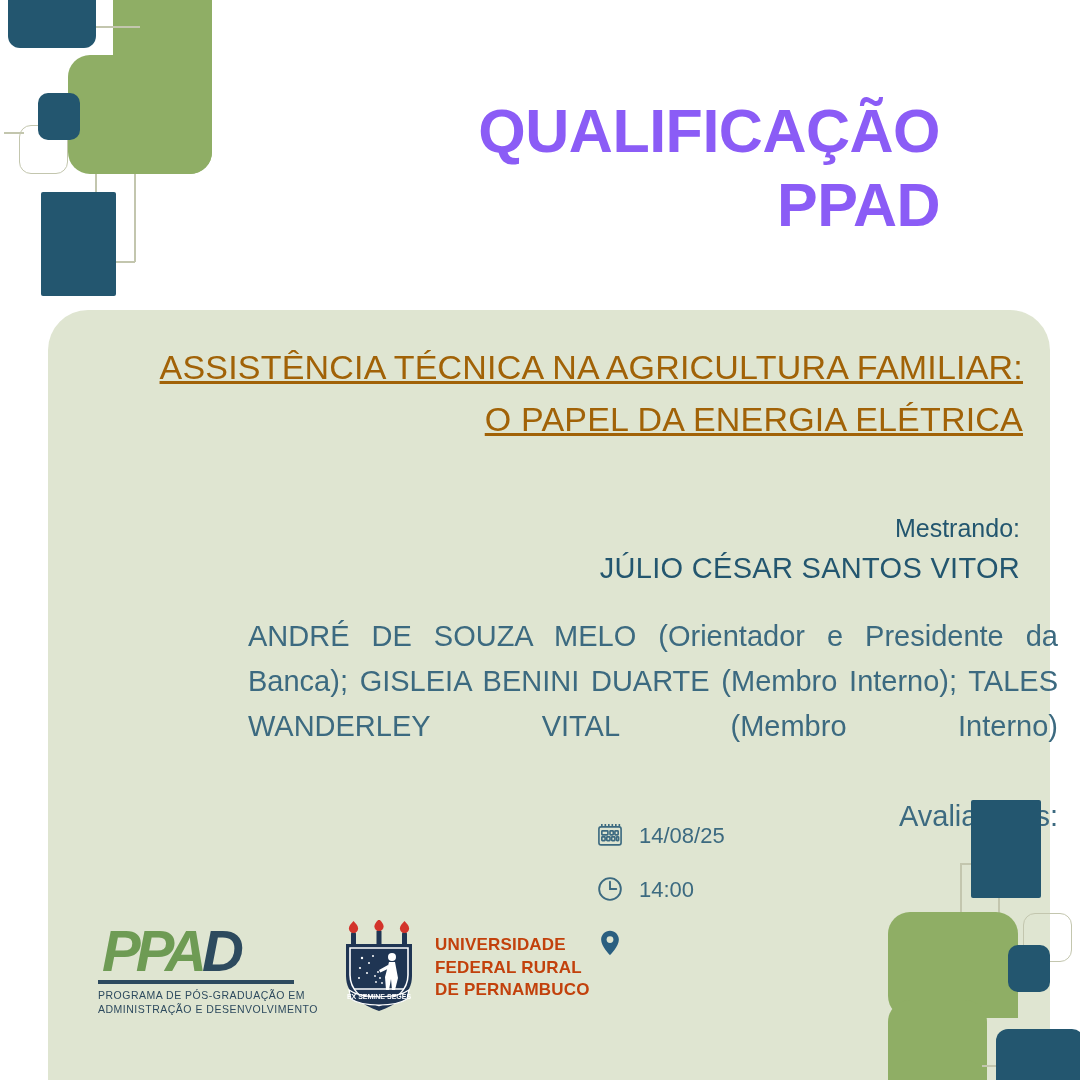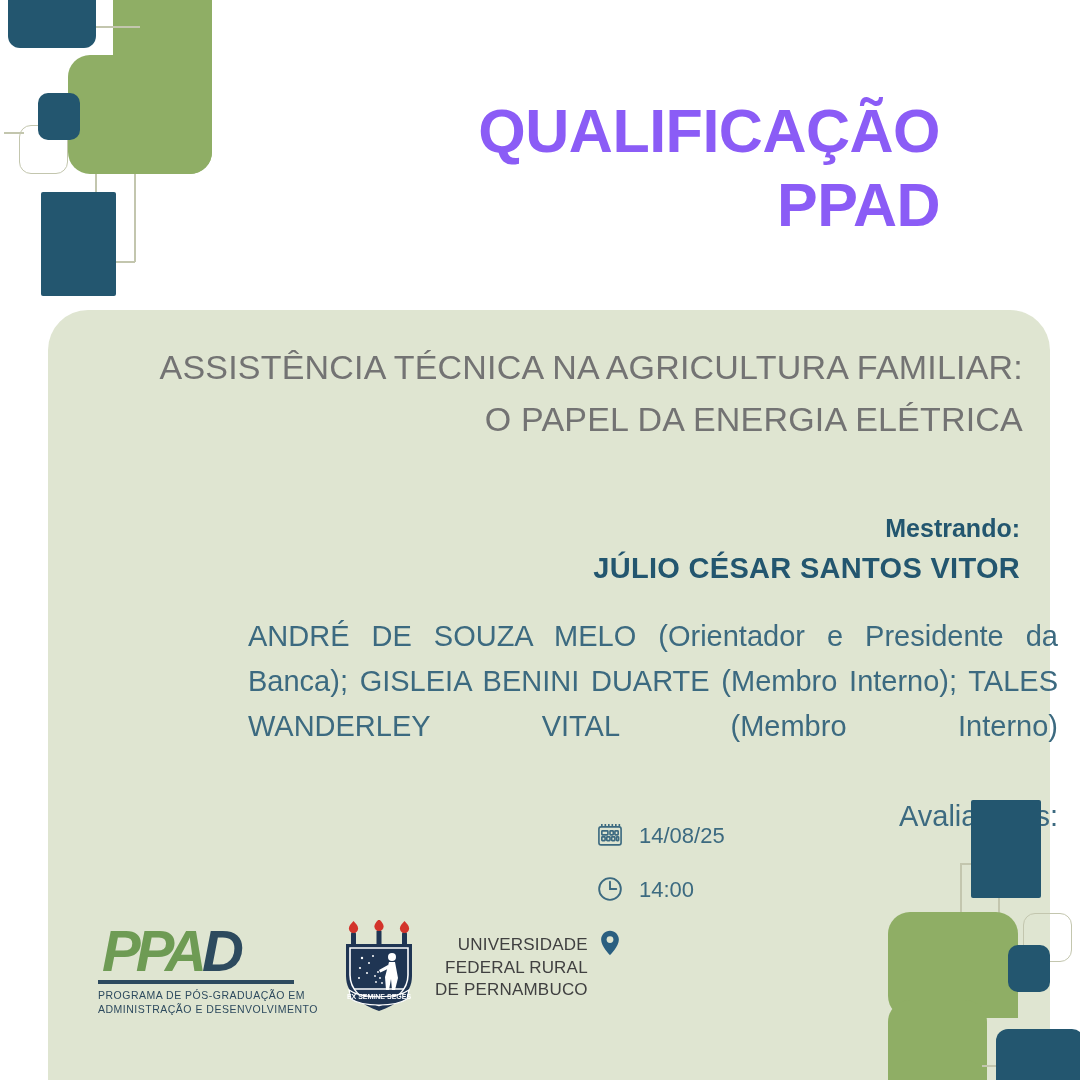--- a/index.html
+++ b/index.html
@@ -75,34 +75,35 @@
 
   
   .panel-inner { position: absolute; inset: 0; }
 
   #thesis-title {
     position: absolute;
     left: 100px;
     top: 32px;
     width: 875px;
     text-align: right;
-    color: #737373;
+    color: #a16207;
     font-size: 34px;
     line-height: 1.52;
     letter-spacing: 0.2px;
+    text-decoration: underline;
   }
 
   #mestrando-block {
     position: absolute;
     right: 30px;
     top: 200px;
     width: 800px;
     text-align: right;
     color: #23566F;
-    font-weight: bold;
+    font-weight: normal;
   }
   #mestrando-label { font-size: 25px; line-height: 1.5; }
   #mestrando-name  { font-size: 29px; line-height: 1.42; letter-spacing: 0.3px; }
 
   #avaliadores-block {
     position: absolute;
     left: 200px;
     top: 300px;
     width: 810px;
     color: #3C6A80;
@@ -165,26 +166,25 @@
     color: #2D4A5E;
     font-size: 10.5px;
     letter-spacing: 0.5px;
     line-height: 1.35;
     white-space: nowrap;
     text-align: center;
   }
 
   #ufrpe-logo { display: flex; align-items: center; gap: 13px; }
   #ufrpe-text {
-    color: #404040;
-    font-weight: normal;
+    color: #c2410c;
+    font-weight: bold;
     font-size: 17px;
     line-height: 1.33;
     letter-spacing: 0.2px;
-    text-align: right;
   }
 </style>
 </head>
 <body>
 
 <div class="deco sq-green" id="tl-green-1"></div>
 <div class="deco sq-blue" id="tl-blue-1"></div>
 <div class="deco line" id="tl-line-2"></div>
 <div class="deco sq-green" id="tl-green-2"></div>
 <div class="deco sq-outline" id="tl-outline-1"></div>

